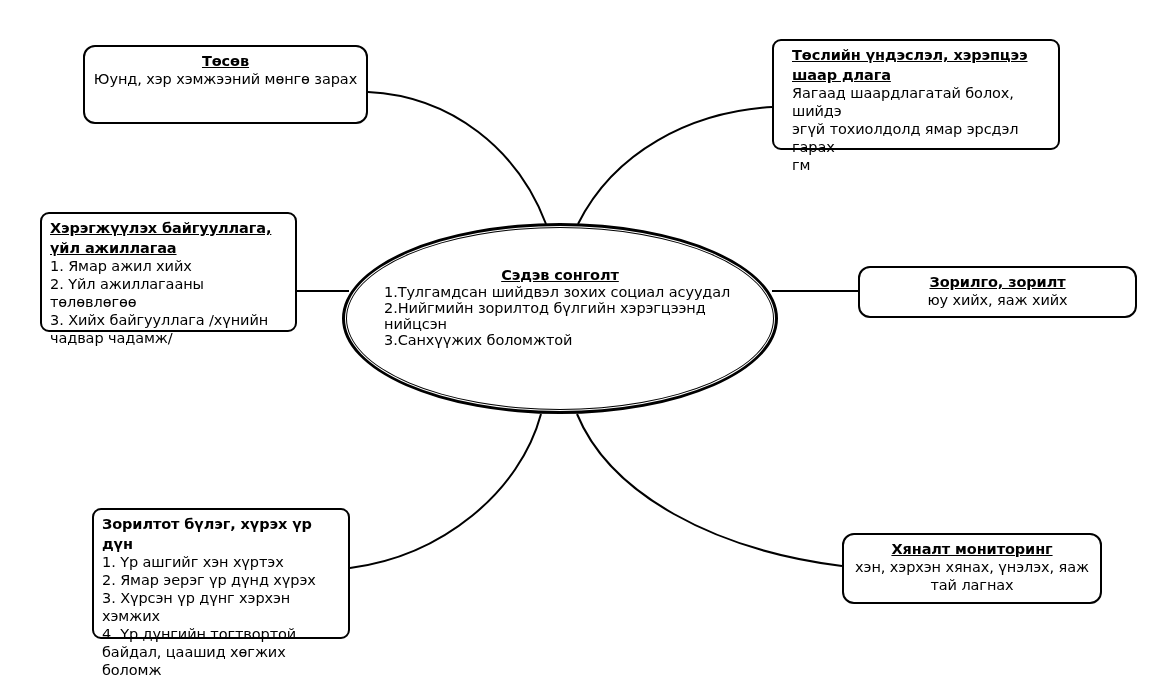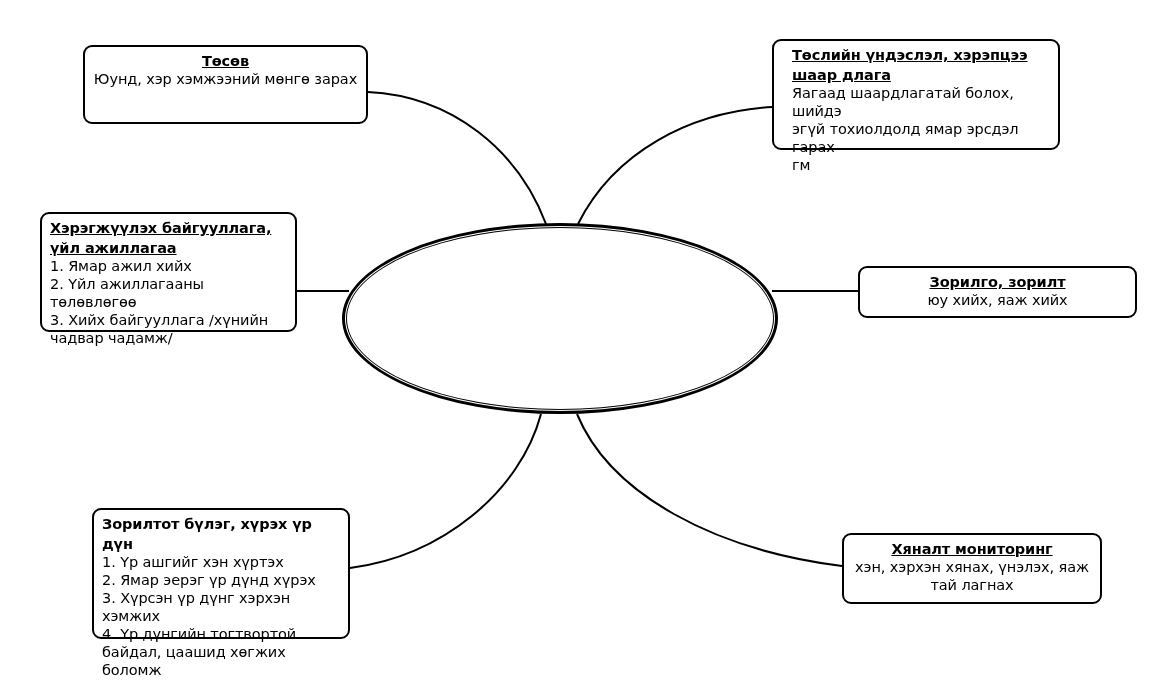--- a/index.html
+++ b/index.html
@@ -41,21 +41,21 @@
     font-size: 14.5px;
     letter-spacing: -0.1px;
   }
   .node-title.no-underline {
     text-decoration: none;
   }
   .node-body {
     font-size: 14.5px;
     letter-spacing: -0.1px;
   }
-  .ta-center { text-align: center; }
+  .ta-center { text-align: center; border-radius: 12px; }
   .ta-left   { text-align: left; }
 
   
   #center-node {
     position: absolute;
     left: 342px;
     top: 223px;
     width: 436px;
     height: 191px;
   }
@@ -125,20 +125,26 @@
   <div class="node-box ta-left" id="node-implementing-org" style="left:40px; top:212px; width:257px; height:120px;">
     <span class="node-title">Хэрэгжүүлэх байгууллага, үйл ажиллагаа</span>
     <span class="node-body line-item">1. Ямар ажил хийх</span>
     <span class="node-body line-item">2. Үйл ажиллагааны төлөвлөгөө</span>
     <span class="node-body line-item">3. Хийх байгууллага /хүнийн чадвар чадамж/</span>
   </div>
 
   <div id="center-node">
     <div class="ellipse-outer"></div>
     <div class="ellipse-inner"></div>
+    <div class="center-content">
+      <span class="node-title">Сэдэв сонголт</span>
+      <span class="node-body line-item">1.Тулгамдсан шийдвэл зохих социал асуудал</span>
+      <span class="node-body line-item">2.Нийгмийн зорилтод бүлгийн хэрэгцээнд нийцсэн</span>
+      <span class="node-body line-item">3.Санхүүжих боломжтой</span>
+    </div>
   </div>
 
   <div class="node-box ta-center" id="node-goal-objective" style="left:858px; top:266px; width:279px; height:52px;">
     <span class="node-title">Зорилго, зорилт</span>
     <span class="node-body line-item">юу хийх, яаж хийх</span>
   </div>
 
   <div class="node-box ta-left" id="node-target-group-results" style="left:92px; top:508px; width:258px; height:131px;">
     <span class="node-title no-underline">Зорилтот бүлэг, хүрэх үр дүн</span>
     <span class="node-body line-item">1. Үр ашгийг хэн хүртэх</span>

